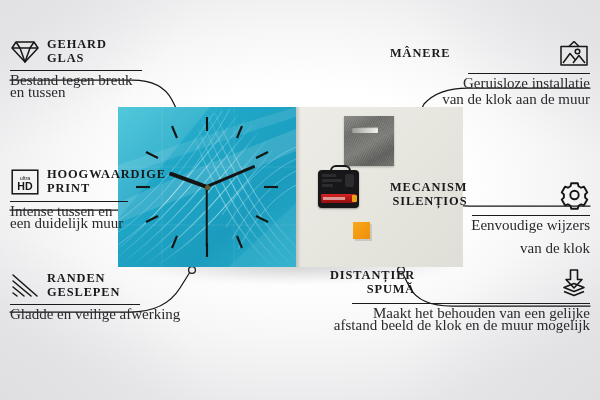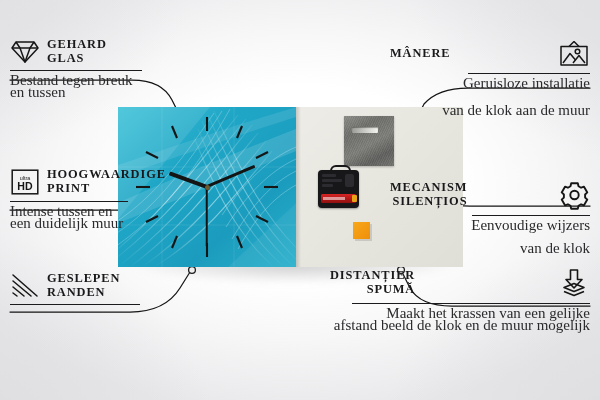--- a/index.html
+++ b/index.html
@@ -290,45 +290,46 @@
     <div class="head">
       <svg class="icon" width="30" height="27" viewBox="0 0 30 27">
         <g stroke="#161616" stroke-width="1.5" stroke-linecap="round">
           <line x1="3" y1="3" x2="27" y2="24"></line>
           <line x1="3" y1="9" x2="21" y2="24"></line>
           <line x1="3" y1="15" x2="14" y2="24"></line>
           <line x1="3" y1="21" x2="7" y2="24"></line>
         </g>
       </svg>
       <div class="titlewrap">
+        <span class="t-line">RANDEN</span>
         <span class="t-line">GESLEPEN</span>
-        <span class="t-line">RANDEN</span>
       </div>
     </div>
     <div class="rule" style="width:130px;margin-top:5px;"></div>
+    <div class="desc">Gladde en veilige afwerking</div>
   </div>
 
   <div class="feat right" style="right:10px;top:40px;width:200px;">
     <div class="head">
       <div class="titlewrap">
         <span class="t-line">MÂNERE</span>
       </div>
       <svg class="icon" width="32" height="28" viewBox="0 0 32 28">
         <g fill="none" stroke="#161616" stroke-width="1.5" stroke-linejoin="round">
           <path d="M16,1.5 L11,6.5 M16,1.5 L21,6.5"></path>
           <rect x="3" y="6.5" width="26" height="18.5"></rect>
           <path d="M5,23 L12,13.5 L17.5,20"></path>
           <path d="M15,23 L21,15.5 L27,23"></path>
           <circle cx="19.5" cy="11.5" r="2.3"></circle>
         </g>
       </svg>
     </div>
     <div class="rule" style="width:122px;margin-top:5px;margin-left:auto;"></div>
     <div class="desc">Geruisloze installatie</div>
-    <div class="desc" style="margin-top:15px;text-align:right;">van de klok aan de muur</div>
+    <div class="desc" style="margin-top:4px;text-align:right;">van de klok aan de muur</div>
   </div>
 
   <div class="feat right" style="right:10px;top:180px;width:200px;">
     <div class="head">
       <div class="titlewrap">
         <span class="t-line">MECANISM</span>
         <span class="t-line">SILENȚIOS</span>
       </div>
       <svg class="icon" width="31" height="30" viewBox="0 0 31 30">
         <g fill="none" stroke="#161616" stroke-width="1.9" stroke-linejoin="round">
@@ -350,17 +351,17 @@
       </div>
       <svg class="icon" width="32" height="30" viewBox="0 0 32 30">
         <g fill="none" stroke="#161616" stroke-width="1.6" stroke-linejoin="round">
           <path d="M12.5,2 h7 v9.5 h4.5 L16,20 L8,11.5 h4.5 z"></path>
           <path d="M6,19.5 L16,15.5 L26,19.5 L16,23.5 Z"></path>
           <path d="M6,23.5 L16,27.5 L26,23.5"></path>
         </g>
       </svg>
     </div>
     <div class="rule" style="width:238px;margin-top:5px;margin-left:auto;"></div>
-    <div class="desc">Maakt het krassen van een gelijke</div>
+    <div class="desc">Maakt het behouden van een gelijke</div>
     <div class="desc" style="margin-top:0;">afstand beeld de klok en de muur mogelijk</div>
   </div>
 
 </div>
 
 </body></html>

